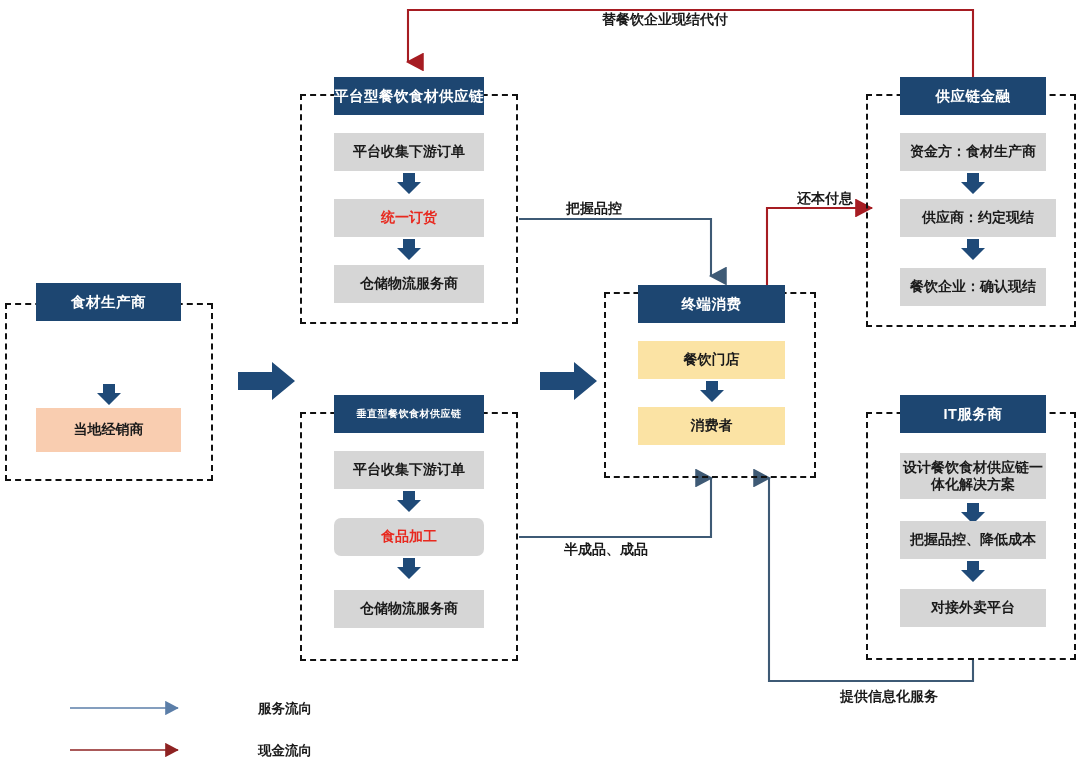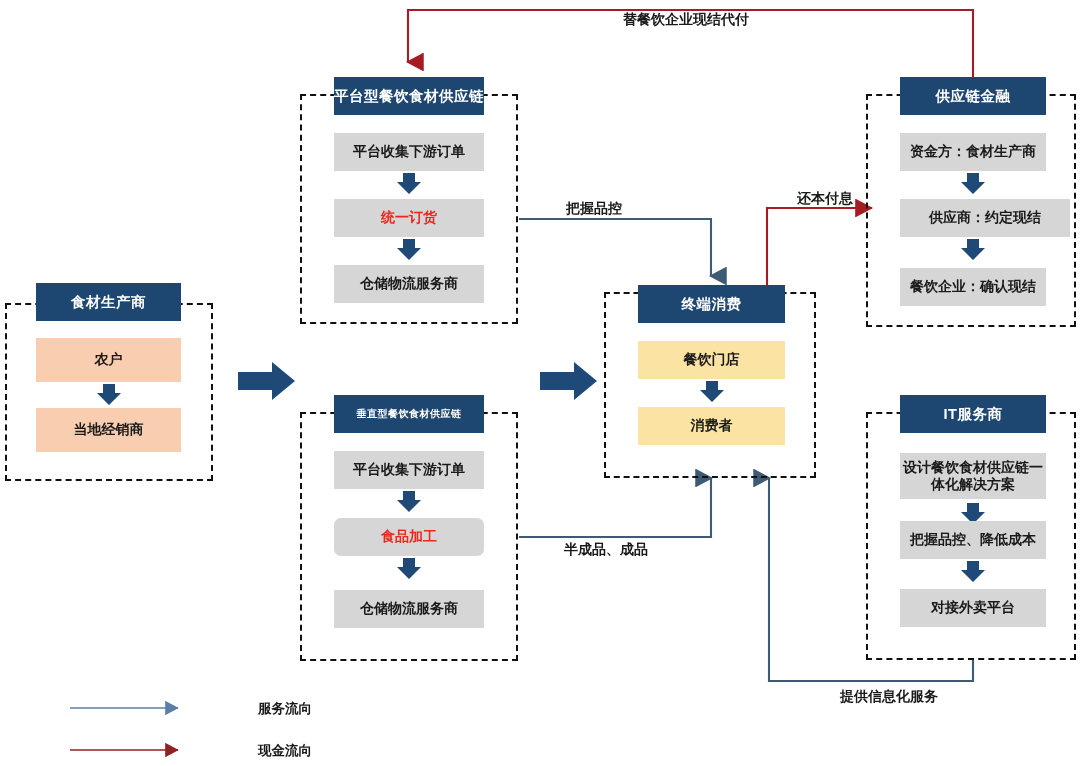--- a/index.html
+++ b/index.html
@@ -108,21 +108,20 @@
   </svg>
 
   <div class="dashed-group" style="left:5px;top:303px;width:208px;height:178px;"></div>
   <div class="dashed-group" style="left:300px;top:94px;width:218px;height:230px;"></div>
   <div class="dashed-group" style="left:300px;top:412px;width:218px;height:249px;"></div>
   <div class="dashed-group" style="left:604px;top:292px;width:212px;height:186px;"></div>
   <div class="dashed-group" style="left:866px;top:94px;width:210px;height:233px;"></div>
   <div class="dashed-group" style="left:866px;top:412px;width:210px;height:248px;"></div>
 
   <div class="node header" style="left:36px;top:283px;width:145px;height:38px;">食材生产商</div>
-  <div class="node peach" style="left:36px;top:338px;width:145px;height:44px;">农户</div>
   <svg class="downarrow" style="left:95px;top:384px;width:28px;height:22px;" viewBox="0 0 28 22">
     <path d="M8,0 L20,0 L20,9 L26,9 L14,21 L2,9 L8,9 Z" fill="#1f4a78"></path>
   </svg>
   <div class="node peach" style="left:36px;top:408px;width:145px;height:44px;">当地经销商</div>
 
   <svg class="fatarrow" style="left:238px;top:360px;width:58px;height:42px;" viewBox="0 0 58 42">
     <path d="M0,12 L34,12 L34,2 L57,21 L34,40 L34,30 L0,30 Z" fill="#1f4a78"></path>
   </svg>
 
   <div class="node header" style="left:334px;top:77px;width:150px;height:38px;">平台型餐饮食材供应链</div>
@@ -156,38 +155,38 @@
   <svg class="downarrow" style="left:698px;top:381px;width:28px;height:22px;" viewBox="0 0 28 22">
     <path d="M8,0 L20,0 L20,9 L26,9 L14,21 L2,9 L8,9 Z" fill="#1f4a78"></path>
   </svg>
   <div class="node yellow" style="left:638px;top:407px;width:147px;height:38px;">消费者</div>
 
   <div class="node header" style="left:900px;top:77px;width:146px;height:38px;">供应链金融</div>
   <div class="node grey" style="left:900px;top:133px;width:146px;height:38px;">资金方：食材生产商</div>
   <svg class="downarrow" style="left:959px;top:173px;width:28px;height:22px;" viewBox="0 0 28 22">
     <path d="M8,0 L20,0 L20,9 L26,9 L14,21 L2,9 L8,9 Z" fill="#1f4a78"></path>
   </svg>
-  <div class="node grey" style="left:900px;top:199px;width:170px;height:38px;">供应商：约定现结</div>
+  <div class="node grey" style="left:900px;top:199px;width:156px;height:38px;">供应商：约定现结</div>
   <svg class="downarrow" style="left:959px;top:239px;width:28px;height:22px;" viewBox="0 0 28 22">
     <path d="M8,0 L20,0 L20,9 L26,9 L14,21 L2,9 L8,9 Z" fill="#1f4a78"></path>
   </svg>
   <div class="node grey" style="left:900px;top:268px;width:146px;height:38px;">餐饮企业：确认现结</div>
 
   <div class="node header" style="left:900px;top:395px;width:146px;height:38px;">IT服务商</div>
   <div class="node grey" style="left:900px;top:453px;width:146px;height:46px;padding:0 0;">设计餐饮食材供应链一体化解决方案</div>
   <svg class="downarrow" style="left:959px;top:503px;width:28px;height:22px;" viewBox="0 0 28 22">
     <path d="M8,0 L20,0 L20,9 L26,9 L14,21 L2,9 L8,9 Z" fill="#1f4a78"></path>
   </svg>
   <div class="node grey" style="left:900px;top:521px;width:146px;height:38px;">把握品控、降低成本</div>
   <svg class="downarrow" style="left:959px;top:561px;width:28px;height:22px;" viewBox="0 0 28 22">
     <path d="M8,0 L20,0 L20,9 L26,9 L14,21 L2,9 L8,9 Z" fill="#1f4a78"></path>
   </svg>
   <div class="node grey" style="left:900px;top:589px;width:146px;height:38px;">对接外卖平台</div>
 
-  <div class="lbl" style="left:623px;top:11px;">替餐饮企业现结代付</div>
+  <div class="lbl" style="left:602px;top:11px;">替餐饮企业现结代付</div>
   <div class="lbl" style="left:566px;top:200px;">把握品控</div>
   <div class="lbl" style="left:797px;top:190px;">还本付息</div>
   <div class="lbl" style="left:564px;top:541px;">半成品、成品</div>
   <div class="lbl" style="left:840px;top:688px;">提供信息化服务</div>
 
   <div class="legend-lbl" style="left:258px;top:700px;">服务流向</div>
   <div class="legend-lbl" style="left:258px;top:742px;">现金流向</div>
 
 </div>
 

